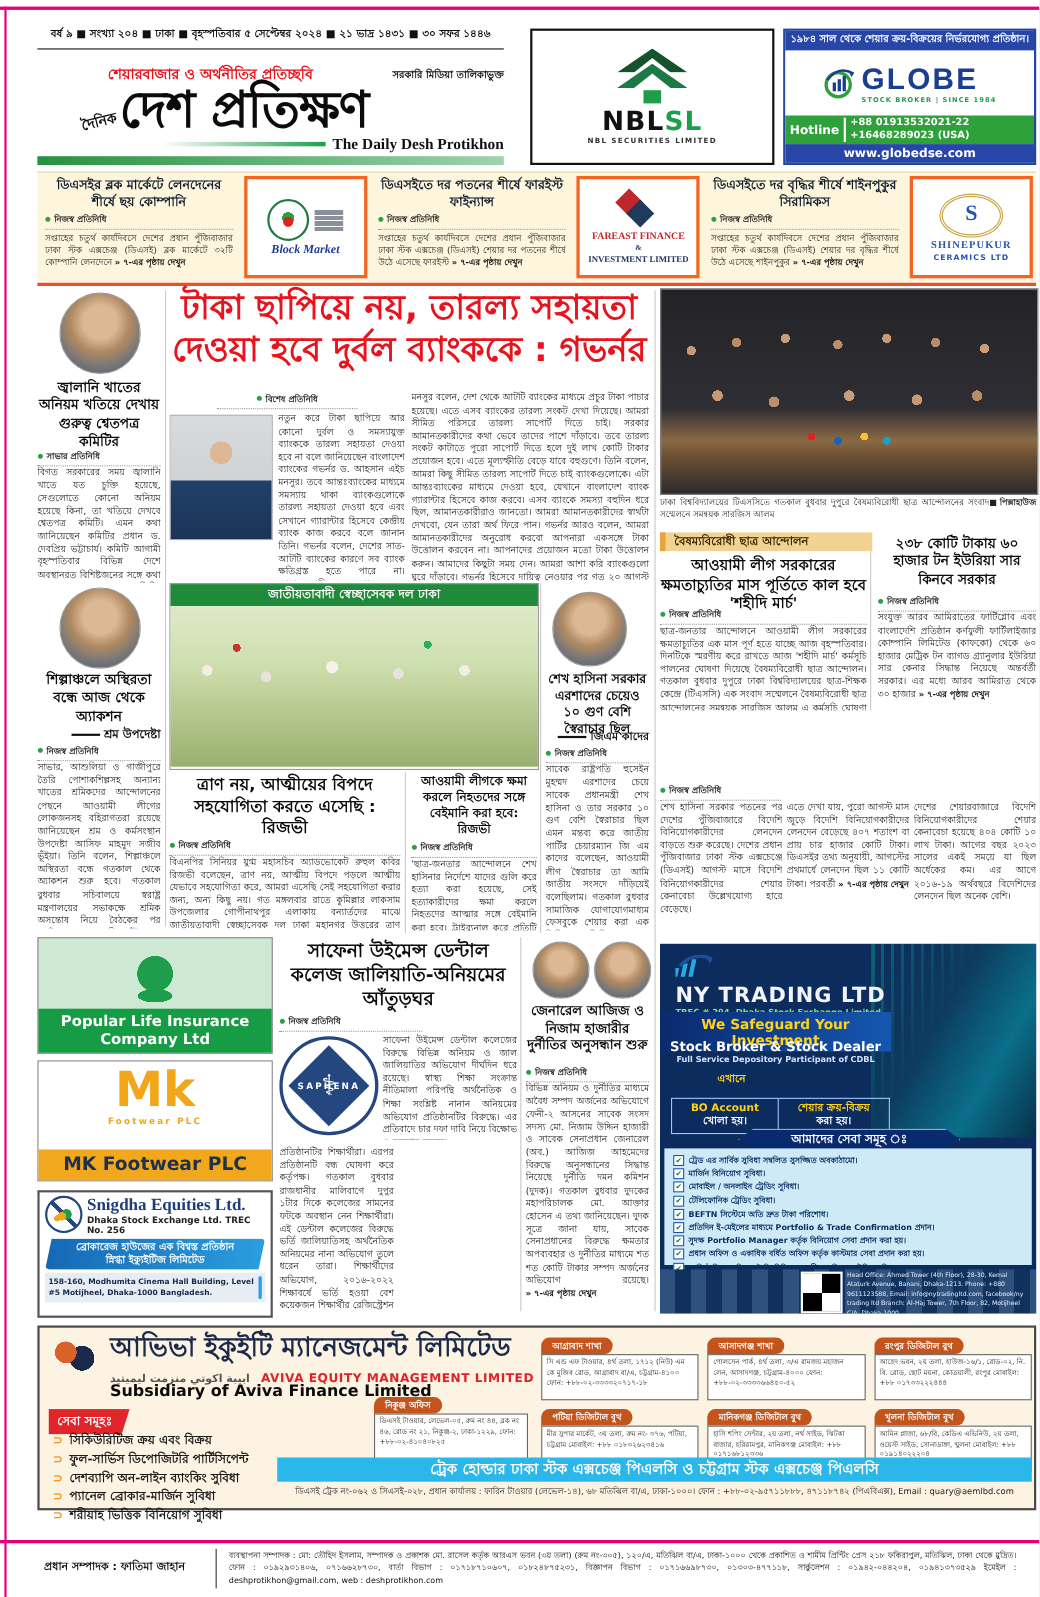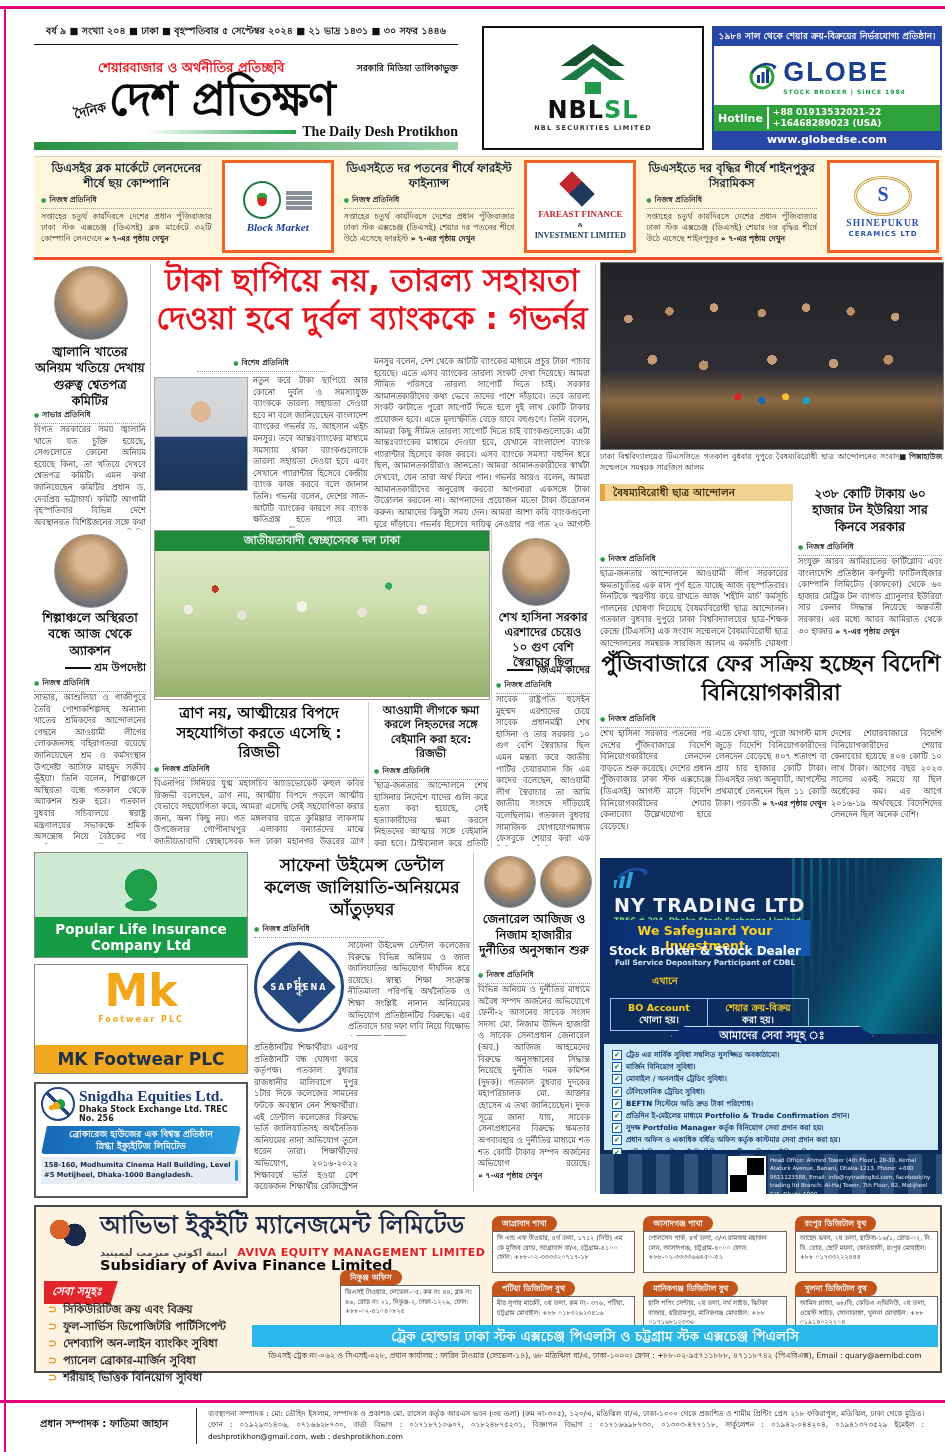--- a/index.html
+++ b/index.html
@@ -117,21 +117,21 @@
 .sn-grid{display:flex;gap:4px;margin-top:3px;background:#e8edf3;padding:3px;}
 .sn-cell{font-size:6.8px;font-weight:bold;color:#13294a;line-height:1.5;}
 .sn-div{width:3px;background:#2a9fe0;border-radius:2px;}
 
 .aviva{border:2px solid #4a4a4a;background:#fcf3e2;box-sizing:border-box;}
 .av-logo{width:46px;height:36px;background:radial-gradient(circle 14px at 30% 40%,#d9622b 70%,transparent 71%),radial-gradient(circle 16px at 62% 55%,#1b2a4a 70%,transparent 71%);border-radius:6px;}
 .av-title{font-size:24px;font-weight:900;color:#1b2a4a;line-height:1;}
 .av-ar{font-size:10px;color:#555;font-weight:bold;}
 .av-en{font-size:11px;color:#e02127;font-weight:900;letter-spacing:.5px;}
 .av-sub{font-size:14.5px;font-weight:900;color:#0b0b0b;}
-.av-tab{display:inline-block;background:#e1252b;color:#fff;font-size:11px;font-weight:bold;padding:2px 16px 2px 8px;clip-path:polygon(0 0,100% 0,90% 100%,0 100%);font-style:italic;}
+.av-tab{display:inline-block;background:#e1252b;color:#fff;font-size:11px;font-weight:bold;padding:2px 16px 2px 8px;clip-path:polygon(0 0,100% 0,90% 100%,0 100%);}
 .av-li{font-size:11px;font-weight:bold;color:#1d1d1d;line-height:1.55;}
 .av-li .ic{color:#f7941d;font-weight:900;margin-right:6px;}
 .br-label{display:inline-block;background:#c2541c;color:#fff;font-size:7.8px;font-weight:bold;padding:1px 10px;border-radius:8px 8px 8px 0;}
 .br-box{border:1px solid #666;background:#fff;font-size:6.4px;line-height:1.5;color:#222;padding:2px 4px;height:36px;overflow:hidden;}
 .av-banner{background:#2ab7ea;color:#fff;font-size:13.5px;font-weight:900;text-align:center;line-height:22px;}
 .av-fine{font-size:7.6px;color:#222;text-align:center;line-height:1.5;}
 
 .dse-circle{width:34px;height:34px;border-radius:50%;border:2.5px solid #1e7a45;background:radial-gradient(circle 5px at 50% 55%,#d22 80%,transparent),radial-gradient(circle 9px at 50% 45%,#2fa13a 60%,transparent 61%);}
 .brick{width:26px;height:20px;background:repeating-linear-gradient(0deg,#8a9099 0 4px,#fff 4px 5px);}
 .bm-text{color:#1c3d9e;font-family:"Liberation Serif",serif;font-style:italic;font-weight:bold;font-size:11px;}
@@ -343,34 +343,34 @@
       <span>নিজস্ব প্রতিনিধি</span>
     </div>
   <p class="abs body" style="left:478px;top:984px;width:112px;height:206px;"><span>বিভিন্ন অনিয়ম ও দুর্নীতির মাধ্যমে অবৈধ সম্পদ অর্জনের অভিযোগে ফেনী-২ আসনের সাবেক সংসদ সদস্য মো. নিজাম উদ্দিন হাজারী ও সাবেক সেনাপ্রধান জেনারেল (অব.) আজিজ আহমেদের বিরুদ্ধে অনুসন্ধানের সিদ্ধান্ত নিয়েছে দুর্নীতি দমন কমিশন (দুদক)। গতকাল বুধবার দুদকের মহাপরিচালক মো. আক্তার হোসেন এ তথ্য জানিয়েছেন। দুদক সূত্রে জানা যায়, সাবেক সেনাপ্রধানের বিরুদ্ধে ক্ষমতার অপব্যবহার ও দুর্নীতির মাধ্যমে শত শত কোটি টাকার সম্পদ অর্জনের অভিযোগ রয়েছে।</span> <span class="more"><span class="m-ic">»</span> <span>৭-এর পৃষ্ঠায় দেখুন</span></span></p>
 
   <div class="abs photo-press" style="left:600px;top:262px;width:342px;height:186px;border:1px solid #777;"></div>
   <div class="abs caption" style="left:600px;top:452px;width:342px;">
     <span class="credit"><span>■</span> <span>পিক্সাহাউজ</span></span>
     <span>ঢাকা বিশ্ববিদ্যালয়ের টিএসসিতে গতকাল বুধবার দুপুরে বৈষম্যবিরোধী ছাত্র আন্দোলনের সংবাদ সম্মেলনে সমন্বয়ক সারজিস আলম</span>
   </div>
   <div class="abs kicker" style="left:600px;top:484px;width:180px;">বৈষম্যবিরোধী ছাত্র আন্দোলন</div>
+  <h2 class="abs h-col" style="left:600px;top:506px;width:188px;font-size:13.5px;">আওয়ামী লীগ সরকারের ক্ষমতাচ্যুতির মাস পূর্তিতে কাল হবে 'শহীদি মার্চ'</h2>
   <div class="abs byline" style="left:600px;top:552px;width:188px;">
       <span class="b-ic">●</span>
       <span>নিজস্ব প্রতিনিধি</span>
     </div>
   <p class="abs body" style="left:600px;top:568px;width:188px;height:78px;"><span>ছাত্র-জনতার আন্দোলনে আওয়ামী লীগ সরকারের ক্ষমতাচ্যুতির এক মাস পূর্ণ হতে যাচ্ছে আজ বৃহস্পতিবার। দিনটিকে স্মরণীয় করে রাখতে আজ 'শহীদি মার্চ' কর্মসূচি পালনের ঘোষণা দিয়েছে বৈষম্যবিরোধী ছাত্র আন্দোলন। গতকাল বুধবার দুপুরে ঢাকা বিশ্ববিদ্যালয়ের ছাত্র-শিক্ষক কেন্দ্রে (টিএসসি) এক সংবাদ সম্মেলনে বৈষম্যবিরোধী ছাত্র আন্দোলনের সমন্বয়ক সারজিস আলম এ কর্মসূচি ঘোষণা করেন। সারজিস আলম বলেন, 'আজ বৃহস্পতিবার ছাত্র-জনতার অভ্যুত্থানের এক মাস পূর্তি উপলক্ষে শহীদি মার্চ করতে চাই।</span> </p>
 
   <h2 class="abs h-col" style="left:798px;top:486px;width:144px;font-size:12.5px;">২৩৮ কোটি টাকায় ৬০ হাজার টন ইউরিয়া সার কিনবে সরকার</h2>
   <div class="abs byline" style="left:798px;top:540px;width:144px;">
       <span class="b-ic">●</span>
       <span>নিজস্ব প্রতিনিধি</span>
     </div>
   <p class="abs body" style="left:798px;top:556px;width:144px;height:90px;"><span>সংযুক্ত আরব আমিরাতের ফার্টিগ্লোব এবং বাংলাদেশি প্রতিষ্ঠান কর্ণফুলী ফার্টিলাইজার কোম্পানি লিমিটেড (কাফকো) থেকে ৬০ হাজার মেট্রিক টন ব্যাগড গ্র্যানুলার ইউরিয়া সার কেনার সিদ্ধান্ত নিয়েছে অন্তর্বর্তী সরকার। এর মধ্যে আরব আমিরাত থেকে ৩০ হাজার</span> <span class="more"><span class="m-ic">»</span> <span>৭-এর পৃষ্ঠায় দেখুন</span></span></p>
 
-  <h1 class="abs h-col" style="left:600px;top:650px;width:342px;font-size:22px;">পুঁজিবাজারে ফের সক্রিয় হচ্ছেন বিদেশি বিনিয়োগকারীরা</h1>
   <div class="abs byline" style="left:600px;top:712px;width:110px;">
       <span class="b-ic">●</span>
       <span>নিজস্ব প্রতিনিধি</span>
     </div>
   <div class="abs" style="left:600px;top:728px;width:342px;height:124px;display:flex;gap:4px;">
     <p class="body" style="flex:1;">শেখ হাসিনা সরকার পতনের পর দেশের পুঁজিবাজারে বিদেশি বিনিয়োগকারীদের লেনদেন বাড়তে শুরু করেছে। দেশের প্রধান পুঁজিবাজার ঢাকা স্টক এক্সচেঞ্জে (ডিএসই) আগস্ট মাসে বিদেশি বিনিয়োগকারীদের শেয়ার কেনাবেচা উল্লেখযোগ্য হারে বেড়েছে।</p>
     <p class="body" style="flex:1;"><span>এতে দেখা যায়, পুরো আগস্ট মাস জুড়ে বিদেশি বিনিয়োগকারীদের লেনদেন বেড়েছে ৪০৭ শতাংশ বা প্রায় চার হাজার কোটি টাকা। ডিএসইর তথ্য অনুযায়ী, আগস্টের প্রথমার্ধে লেনদেন ছিল ১১ কোটি টাকা। পরবর্তী</span> <span class="more"><span class="m-ic">»</span> <span>৭-এর পৃষ্ঠায় দেখুন</span></span></p>
     <p class="body" style="flex:1;">দেশের শেয়ারবাজারে বিদেশি বিনিয়োগকারীদের শেয়ার কেনাবেচা হয়েছে ৪০৪ কোটি ১০ লাখ টাকা। আগের বছর ২০২৩ সালের একই সময়ে যা ছিল অর্ধেকের কম। এর আগে ২০১৬-১৯ অর্থবছরে বিদেশিদের লেনদেন ছিল অনেক বেশি।</p>
   </div>
 

